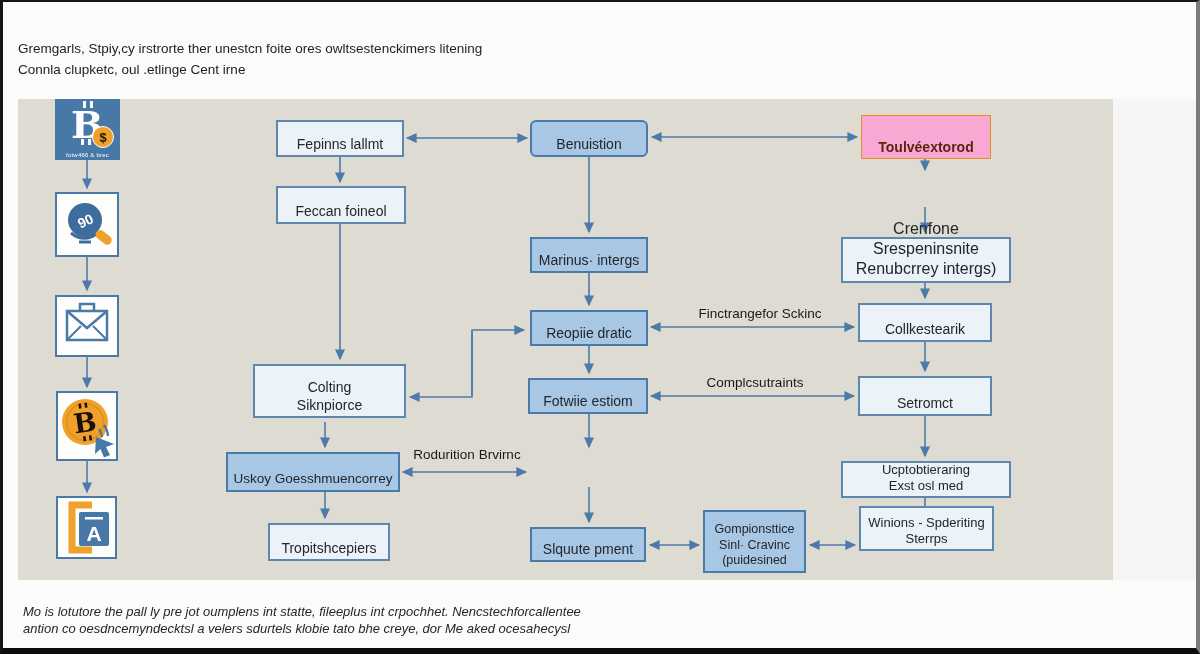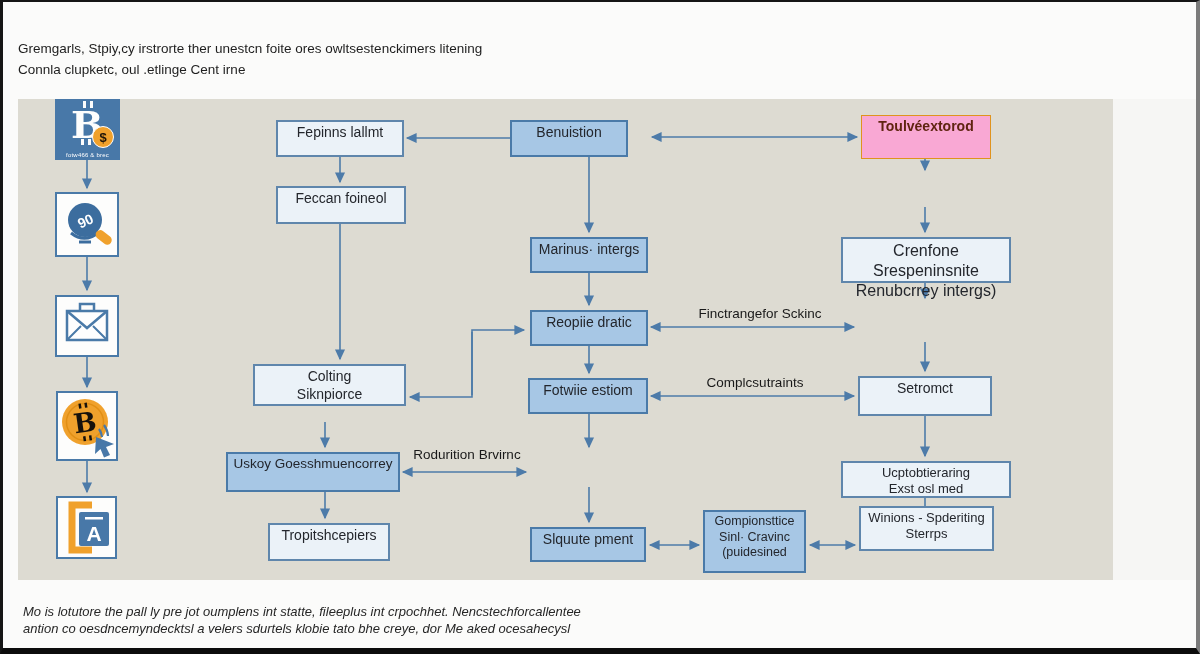--- a/index.html
+++ b/index.html
@@ -15,39 +15,39 @@
   .title { position:absolute; left:18px; top:8px; font-size:21px; font-weight:bold; color:#141414; letter-spacing:0.2px; }
   .subtitle { position:absolute; left:15px; font-size:13.5px; color:#1e1e1e; }
   .subtitle.s1 { top:39px; }
   .subtitle.s2 { top:60px; }
   
   .canvas { position:absolute; left:15px; top:97px; width:1095px; height:481px; background:#dddbd2; }
   .rightstrip { position:absolute; left:1110px; top:97px; width:83px; height:481px; background:#f6f6f4; }
   svg.arrows { position:absolute; left:0; top:0; width:1200px; height:654px; pointer-events:none; }
   
   .node {
-    position:absolute; display:flex; flex-direction:column; align-items:center; justify-content:flex-start;
+    position:absolute; display:flex; flex-direction:column; align-items:center; justify-content:flex-end;
     text-align:center; font-size:14px; color:#23262c; line-height:1.25; padding:2px 4px; z-index:3;
   }
   .node span { display:block; }
   .light  { background:#ebf2f8; border:2px solid #5f86ac; }
   .blue   { background:#a7c7e5; border:2px solid #4a7aa8; }
   .orange { background:#f9a8d4; border:1px solid #df931e; color:#5f2410; font-weight:bold; }
   #n-fepinns   { left:273px; top:118px; width:128px; height:37px; }
   #n-feccan    { left:273px; top:184px; width:130px; height:38px; }
-  #n-benuistion{ left:507px; top:118px; width:118px; height:37px; }
+  #n-benuistion{ left:527px; top:118px; width:118px; height:37px;border-radius:6px; }
   #n-toulvee   { left:858px; top:113px; width:130px; height:44px; }
   #n-envene    { left:822px; top:172px; width:201px; height:33px; }
   #n-marinus   { left:527px; top:235px; width:118px; height:36px; }
   #n-crenfone  { left:838px; top:235px; width:170px; height:46px; font-size:16px; }
   #n-reopiie   { left:527px; top:308px; width:118px; height:36px; }
   #n-collke    { left:855px; top:301px; width:134px; height:39px; }
   #n-fotwiie   { left:525px; top:376px; width:120px; height:36px; }
   #n-setromct  { left:855px; top:374px; width:134px; height:40px; }
-  #n-colting   { left:250px; top:362px; width:153px; height:42px; }
+  #n-colting   { left:250px; top:362px; width:153px; height:54px; }
   #n-uskoy     { left:223px; top:450px; width:174px; height:40px; font-size:13.5px; }
   #n-rocst     { left:527px; top:450px; width:118px; height:35px; }
   #n-ucptob    { left:838px; top:459px; width:170px; height:37px; font-size:13px; }
   #n-tropits   { left:265px; top:521px; width:122px; height:38px; }
   #n-slquute   { left:527px; top:525px; width:116px; height:35px; }
   #n-gompion   { left:700px; top:508px; width:103px; height:63px; font-size:12.5px; }
   #n-winions   { left:856px; top:504px; width:135px; height:45px; font-size:13px; }
   
   .edge-label { position:absolute; z-index:3; font-size:13.5px; color:#191919; text-align:center; }
   #l-finctrange { left:672px; top:304px; width:170px; }
@@ -189,20 +189,23 @@
   <div class="node blue" id="n-marinus">
       <span>Marinus· intergs</span>
     </div>
   <div class="node light" id="n-crenfone">
     <span>Crenfone Srespeninsnite</span>
     <span>Renubcrrey intergs)</span>
   </div>
   <div class="node blue" id="n-reopiie">
       <span>Reopiie dratic</span>
     </div>
+  <div class="node light" id="n-collke">
+      <span>Collkestearik</span>
+    </div>
   <div class="node blue" id="n-fotwiie">
       <span>Fotwiie estiom</span>
     </div>
   <div class="node light" id="n-setromct">
       <span>Setromct</span>
     </div>
   <div class="node light" id="n-colting">
     <span>Colting</span>
     <span>Siknpiorce</span>
   </div>

